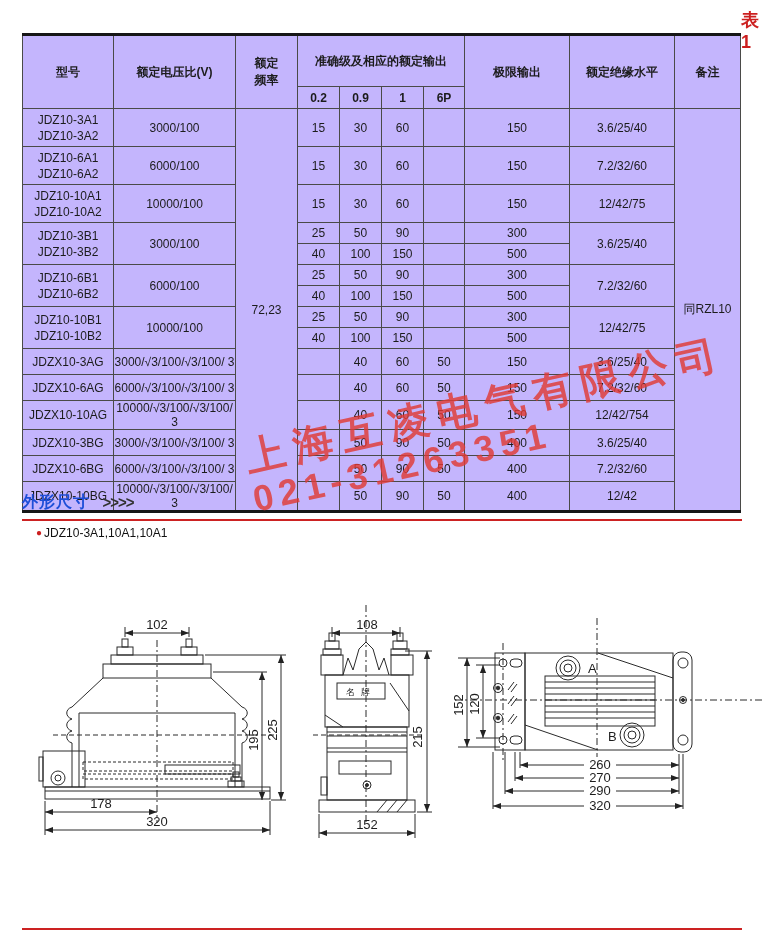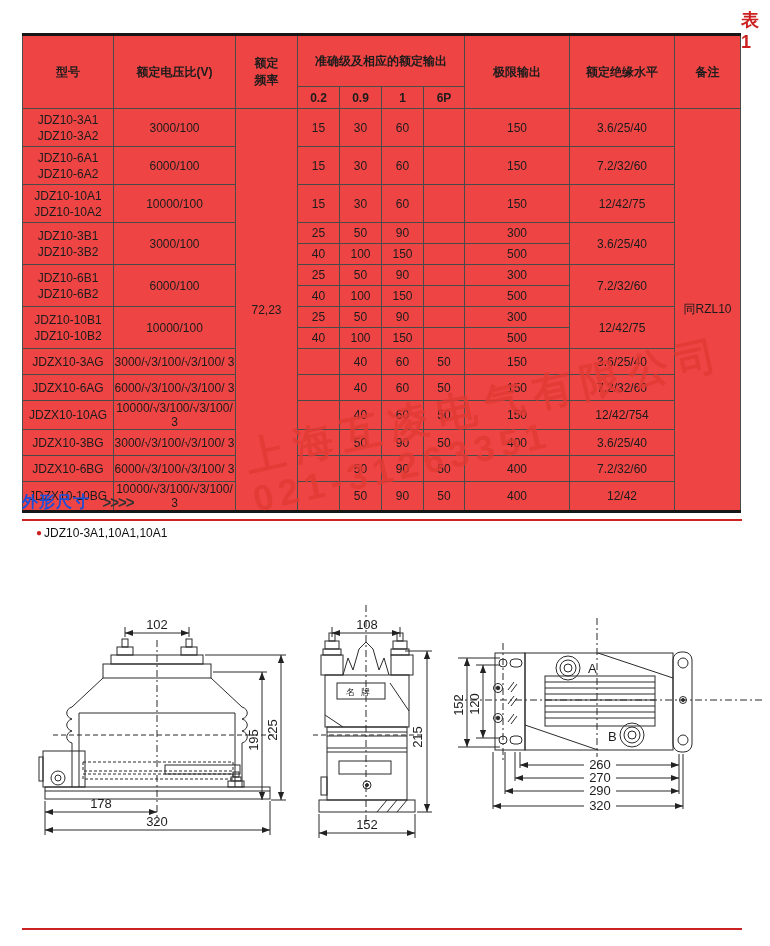--- a/index.html
+++ b/index.html
@@ -7,21 +7,21 @@
   .page {
     position:relative; width:770px; height:946px; background:#fff;
     font-family:"Liberation Sans", sans-serif; color:#1c1c1c; overflow:hidden;
   }
   .table-tag {
     position:absolute; top:8px; left:741px; color:#cc1f1f; font-weight:bold;
     font-size:18px; letter-spacing:1px;
   }
   table.spec {
     position:absolute; left:22px; top:33px; width:718px;
-    border-collapse:collapse; table-layout:fixed; background:#ef4444;
+    border-collapse:collapse; table-layout:fixed; background:#c4b5fd;
     border-top:3px solid #161616; border-bottom:3px solid #161616;
     border-left:1px solid #4a4a48; border-right:1px solid #4a4a48;
   }
   table.spec th, table.spec td {
     border:1px solid #4a4a48; text-align:center; vertical-align:middle;
     font-size:12px; padding:0; color:#1c1c1c; overflow:hidden;
   }
   table.spec th { font-weight:bold; font-size:12px; }
   tr.hdr1 { height:52px; } tr.hdr2 { height:22px; }
   tr.rA > td { height:38px; } tr.rB > td { height:21px; } tr.rG > td { height:26px; }

